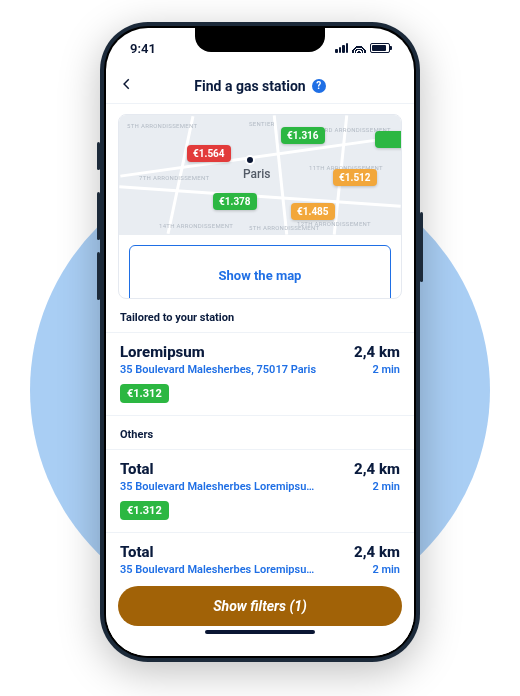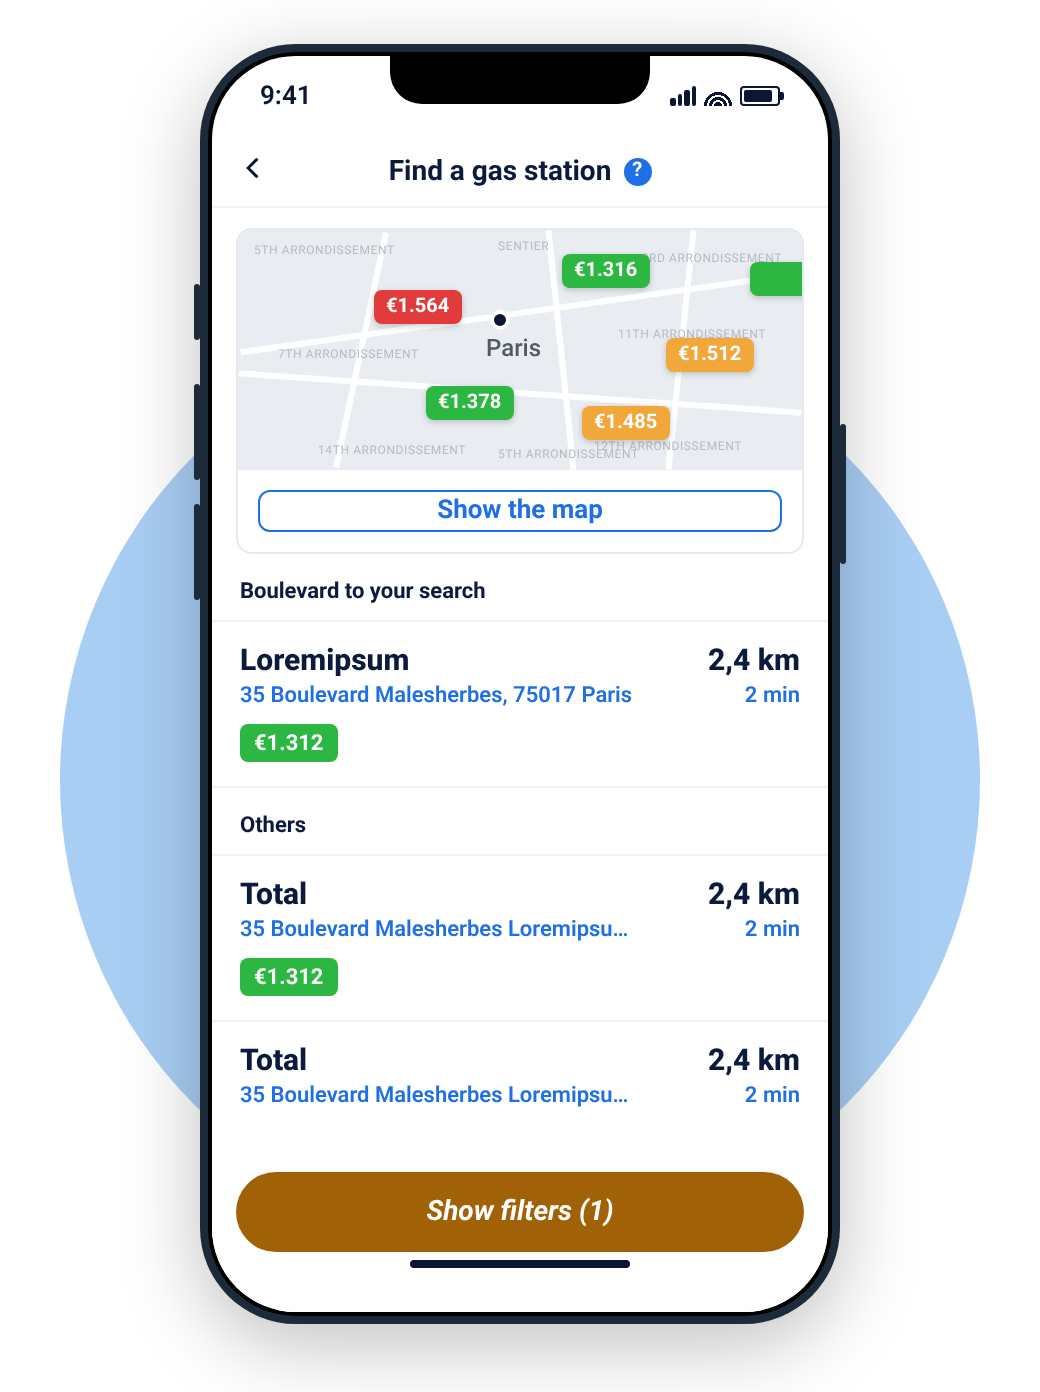--- a/index.html
+++ b/index.html
@@ -49,21 +49,21 @@
   .arr.a1{left:8px;top:8px}.arr.a2{left:130px;top:6px}.arr.a3{right:10px;top:12px}
   .arr.a4{left:20px;top:60px}.arr.a5{right:18px;top:50px}
   .arr.a6{left:40px;bottom:6px}.arr.a7{left:130px;bottom:4px}.arr.a8{right:30px;bottom:8px}
   .city { position:absolute; left:124px; top:52px; font-size:12px; color:#525a66; font-weight:500;}
   .pin { position:absolute; width:10px; height:10px; background:#0a1633; border-radius:50%; border:2px solid #fff; left:126px; top:40px;}
   .price { position:absolute; font-size:10px; font-weight:700; color:#fff; padding:3px 6px; border-radius:4px; box-shadow:0 1px 3px rgba(0,0,0,.2);margin-left:44px;}
   .price.green{background:#2cb742;}
   .price.orange{background:#f2a73b;}
   .price.red{background:#e23b3b;}
 
-  .map-btn { display:block; margin:10px; text-align:center; border:1.5px solid #1f6fe5; color:#1f6fe5; font-weight:700; font-size:13px; padding:2px; border-radius:6px; }
+  .map-btn { display:block; margin:10px; text-align:center; border:1.5px solid #1f6fe5; color:#1f6fe5; font-weight:700; font-size:13px; padding:22px; border-radius:6px; }
 
   .section-label { font-size:11px; font-weight:700; color:#0a1b3d; padding:12px 2px 8px 2px;}
   .sep { height:1px; background:#eef2f7; margin:0 -12px;}
 
   .station { padding:10px 2px 12px 2px; }
   .station-head { display:flex; justify-content:space-between; align-items:baseline;}
   .station-name { font-size:15px; font-weight:800; color:#0a1b3d;}
   .station-dist { font-size:15px; font-weight:800; color:#0a1b3d;}
   .station-sub { display:flex; justify-content:space-between; font-size:11px; color:#1f6fe5; margin-top:2px; font-weight:600;text-align:right;}
   .station-price { display:inline-block; margin-top:8px; background:#2cb742; color:#fff; font-size:11px; font-weight:700; padding:3px 7px; border-radius:4px;}
@@ -136,21 +136,21 @@
                 <span class="price green" style="left: 118px; top: 12px;">€1.316</span>
                 <span class="price green" style="left: 212px; top: 16px; padding-left: 40px;">€1.401</span>
                 <span class="price orange" style="left: 170px; top: 54px;">€1.512</span>
                 <span class="price green" style="left: 50px; top: 78px;">€1.378</span>
                 <span class="price orange" style="left: 128px; top: 88px;">€1.485</span>
               </div>
           </div>
           <div class="map-btn">Show the map</div>
         </div>
 
-        <div class="section-label">Boulevard to your search</div>
+        <div class="section-label">Tailored to your station</div>
         <div class="sep"></div>
 
         <div class="station">
           <div class="station-head">
             <span class="station-name">Loremipsum</span>
             <span class="station-dist">2,4 km</span>
           </div>
           <div class="station-sub">
             <span class="trunc">35 Boulevard Malesherbes, 75017 Paris</span>
             <span>2 min</span>

